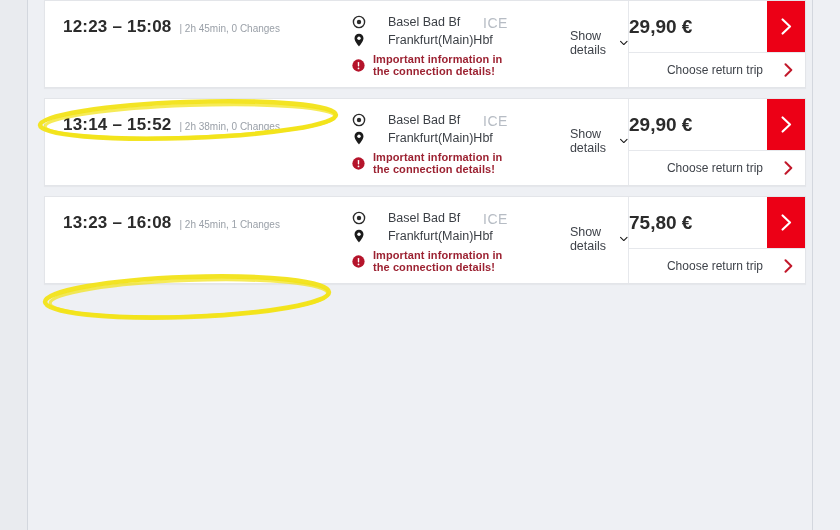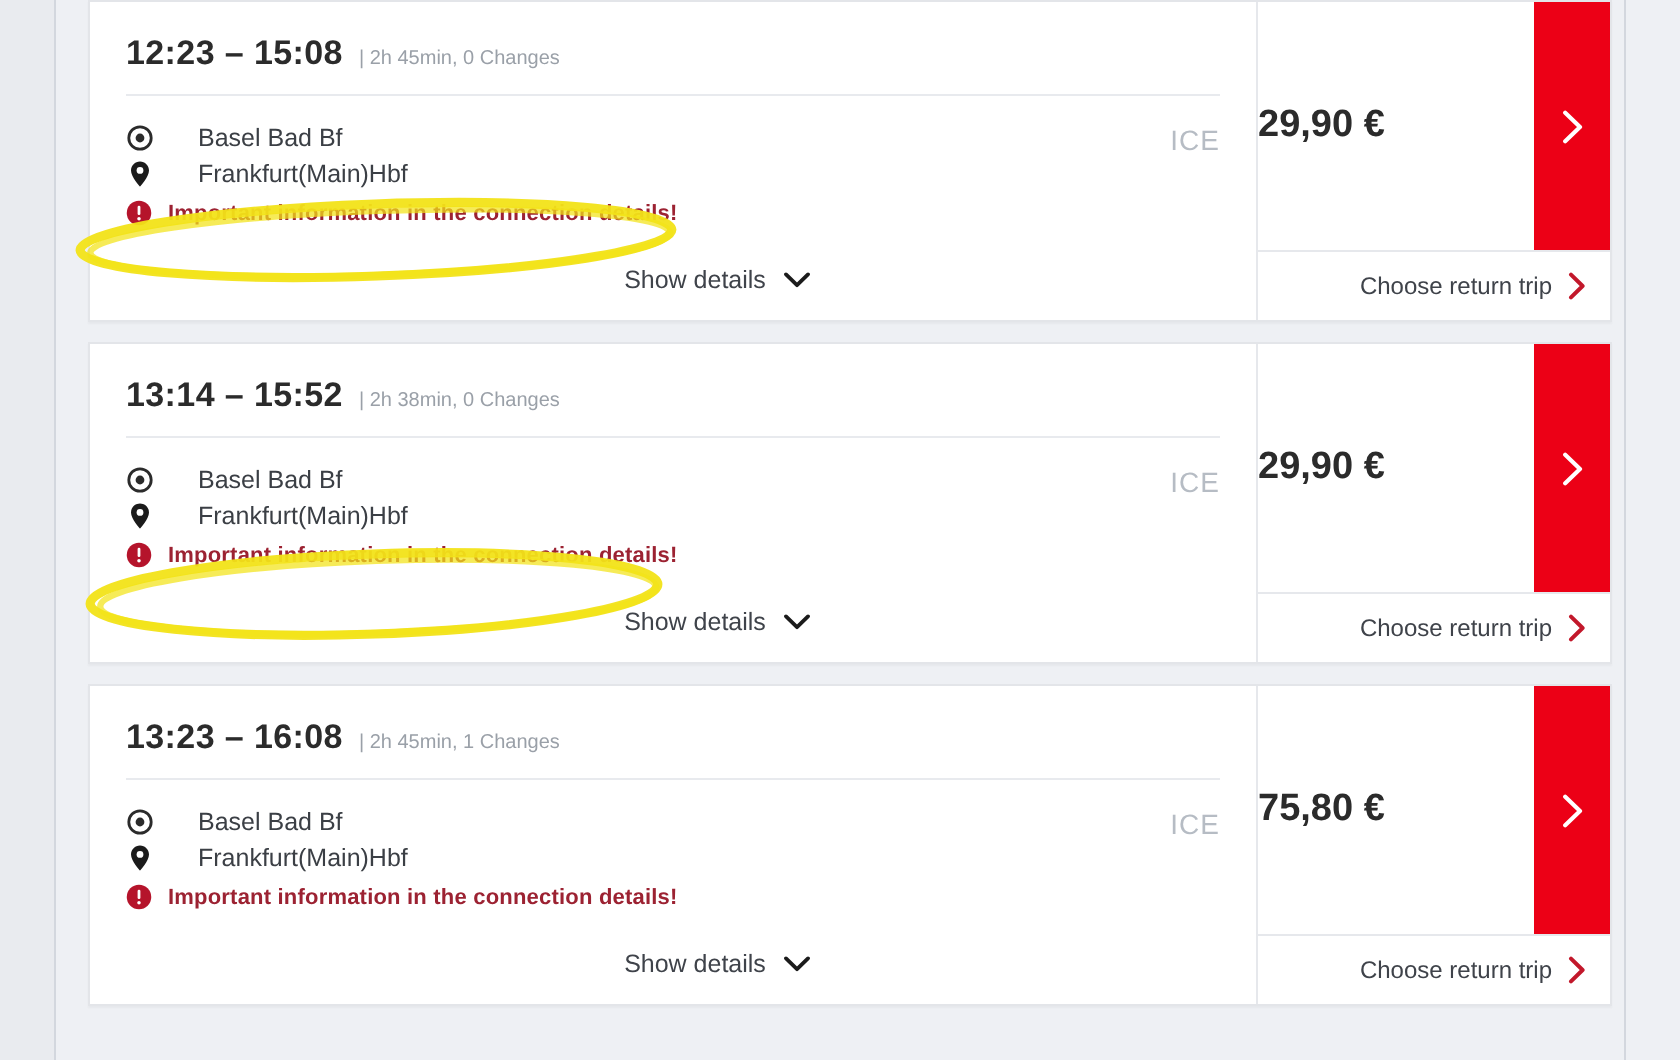--- a/index.html
+++ b/index.html
@@ -36,21 +36,21 @@
     background: #ffffff;
     border: 1px solid #e3e5e9;
     box-shadow: 0 1px 1px rgba(0,0,0,.035);
   }
   
   .detail {
     flex: 1 1 auto;
     min-width: 0;
     padding: 0;
     border-right: 1px solid #e6e8ec;
-    display: flex; flex-direction: column;
+    display: flex; 
   }
   .detail-head {
     padding: 16px 18px 10px 18px;
     display: flex; align-items: baseline; gap: 8px;
   }
   .times {
     font-size: 17px; font-weight: bold; color: #2b2b2b;
     letter-spacing: .2px; white-space: nowrap;
   }
   .meta {
@@ -118,21 +118,21 @@
   .cta {
     flex: 0 0 38px;
     background: #ec0016;
     display: flex; align-items: center; justify-content: center;
     cursor: pointer;
   }
   .chev-right-white { width: 11px; height: 17px; display: block; }
   .return-row {
     border-top: 1px solid #e6e8ec;
     display: flex; align-items: center; justify-content: flex-end;
-    gap: 8px;
+    gap: 21px;
     padding: 10px 12px 10px 0;
     cursor: pointer;
   }
   .return-row .rt {
     font-size: 12px; color: #3f434a;
   }
   .chev-right-red { width: 9px; height: 14px; display: block; }
   
   .annot-layer {
     position: absolute; left: 0; top: 0; width: 840px; height: 530px;

